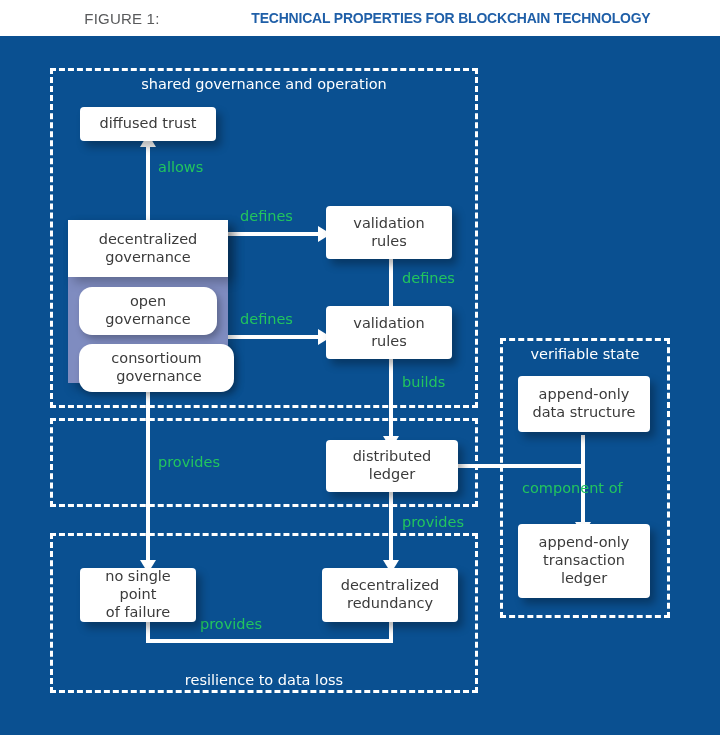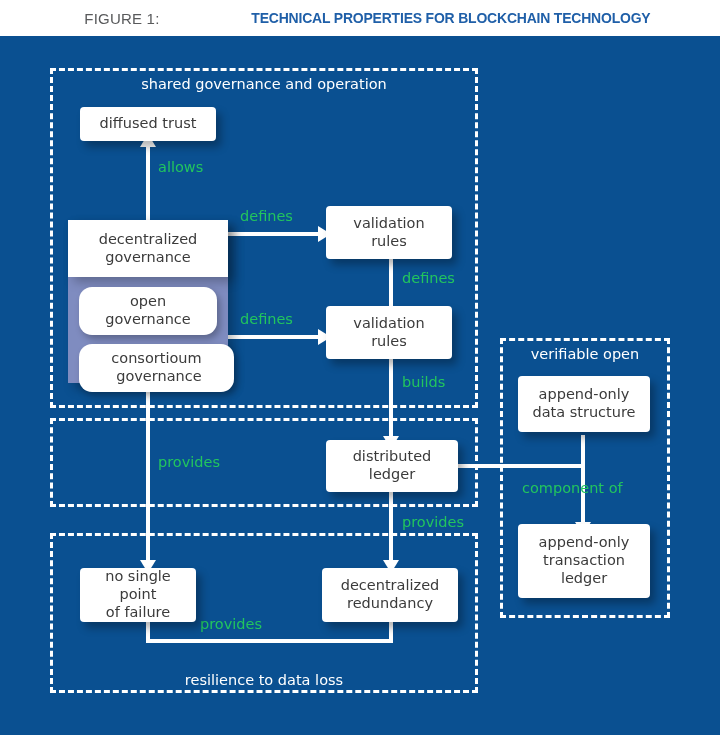--- a/index.html
+++ b/index.html
@@ -160,21 +160,21 @@
 
     <div class="dash-group" style="left:50px; top:32px; width:428px; height:340px;"></div>
     <div class="group-label" style="left:50px; top:40px; width:428px;">shared governance and operation</div>
 
     <div class="dash-group" style="left:50px; top:382px; width:428px; height:89px;"></div>
 
     <div class="dash-group" style="left:50px; top:497px; width:428px; height:160px;"></div>
     <div class="group-label" style="left:50px; top:636px; width:428px;">resilience to data loss</div>
 
     <div class="dash-group" style="left:500px; top:302px; width:170px; height:280px;"></div>
-    <div class="group-label" style="left:500px; top:310px; width:170px;">verifiable open</div>
+    <div class="group-label" style="left:500px; top:310px; width:170px;">verifiable state</div>
 
     <div class="line-v" style="left:146px; top:106px; width:4px; height:78px;"></div>
     <div class="arrow-up" style="left:140px; top:98px;"></div>
     <div class="edge-label" style="left:158px; top:123px;">allows</div>
 
     <div class="line-h" style="left:228px; top:196px; width:96px; height:4px;"></div>
     <div class="arrow-right" style="left:318px; top:190px;"></div>
     <div class="edge-label" style="left:240px; top:172px;">defines</div>
 
     <div class="line-v" style="left:389px; top:222px; width:4px; height:68px;"></div>

